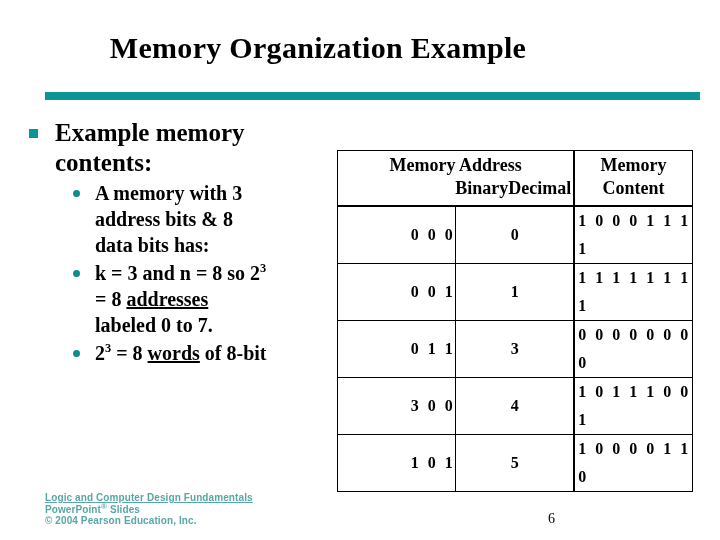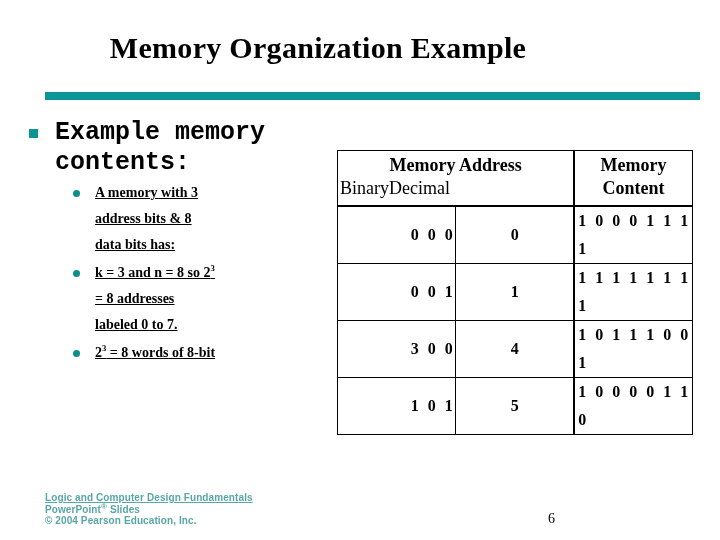--- a/index.html
+++ b/index.html
@@ -44,44 +44,43 @@
   
   #bullets {
     position: absolute;
     left: 26px;
     top: 118px;
     width: 318px;
   }
   .lvl1 {
     position: relative;
     padding-left: 29px;
-    font-family: Liberation Mono, monospace;
+    font-family: Liberation Serif, serif;
     font-weight: bold;
     font-size: 25px;
     line-height: 30px;
     color: #000000;
   }
   .lvl1 .bullet-sq {
     position: absolute;
     left: 3px;
     top: 11px;
     width: 9px;
     height: 9px;
     background: #0d9494;
   }
   .lvl2 {
     position: relative;
     padding-left: 69px;
     margin-top: 2px;
     font-family: "Liberation Serif", serif;
     font-weight: bold;
-    font-size: 14px;
+    font-size: 20px;
     line-height: 26px;
     color: #000000;
-    text-decoration: underline;
   }
   .lvl2 .bullet-dot {
     position: absolute;
     left: 47px;
     top: 10px;
     width: 7px;
     height: 7px;
     border-radius: 50%;
     background: #0d8d8d;
   }
@@ -113,22 +112,22 @@
   #mem-table .hdr {
     font-weight: bold;
     font-size: 18px;
     line-height: 23px;
     text-align: center;
     padding: 3px 2px 5px 2px;
     vertical-align: middle;
   }
   #mem-table .hdr .sub {
     display: flex;
-    justify-content: flex-start;
-    font-weight: normal;
+    justify-content: flex-end;
+    font-weight: bold;
   }
   #mem-table td.bin {
     width: 120px;
     text-align: right;
     font-weight: bold;
     font-size: 16px;
     line-height: 28px;
     letter-spacing: 2.5px;
     padding-left: 18px;
   }
@@ -231,20 +230,25 @@
         <td class="bin">0 0 0</td>
         <td class="dec col-addr">0</td>
         <td class="content">1 0 0 0 1 1 1 1</td>
       </tr>
       <tr>
         <td class="bin">0 0 1</td>
         <td class="dec col-addr">1</td>
         <td class="content">1 1 1 1 1 1 1 1</td>
       </tr>
       <tr>
+        <td class="bin">0 1 1</td>
+        <td class="dec col-addr">3</td>
+        <td class="content">0 0 0 0 0 0 0 0</td>
+      </tr>
+      <tr>
         <td class="bin">3 0 0</td>
         <td class="dec col-addr">4</td>
         <td class="content">1 0 1 1 1 0 0 1</td>
       </tr>
       <tr>
         <td class="bin">1 0 1</td>
         <td class="dec col-addr">5</td>
         <td class="content">1 0 0 0 0 1 1 0</td>
       </tr>
 

